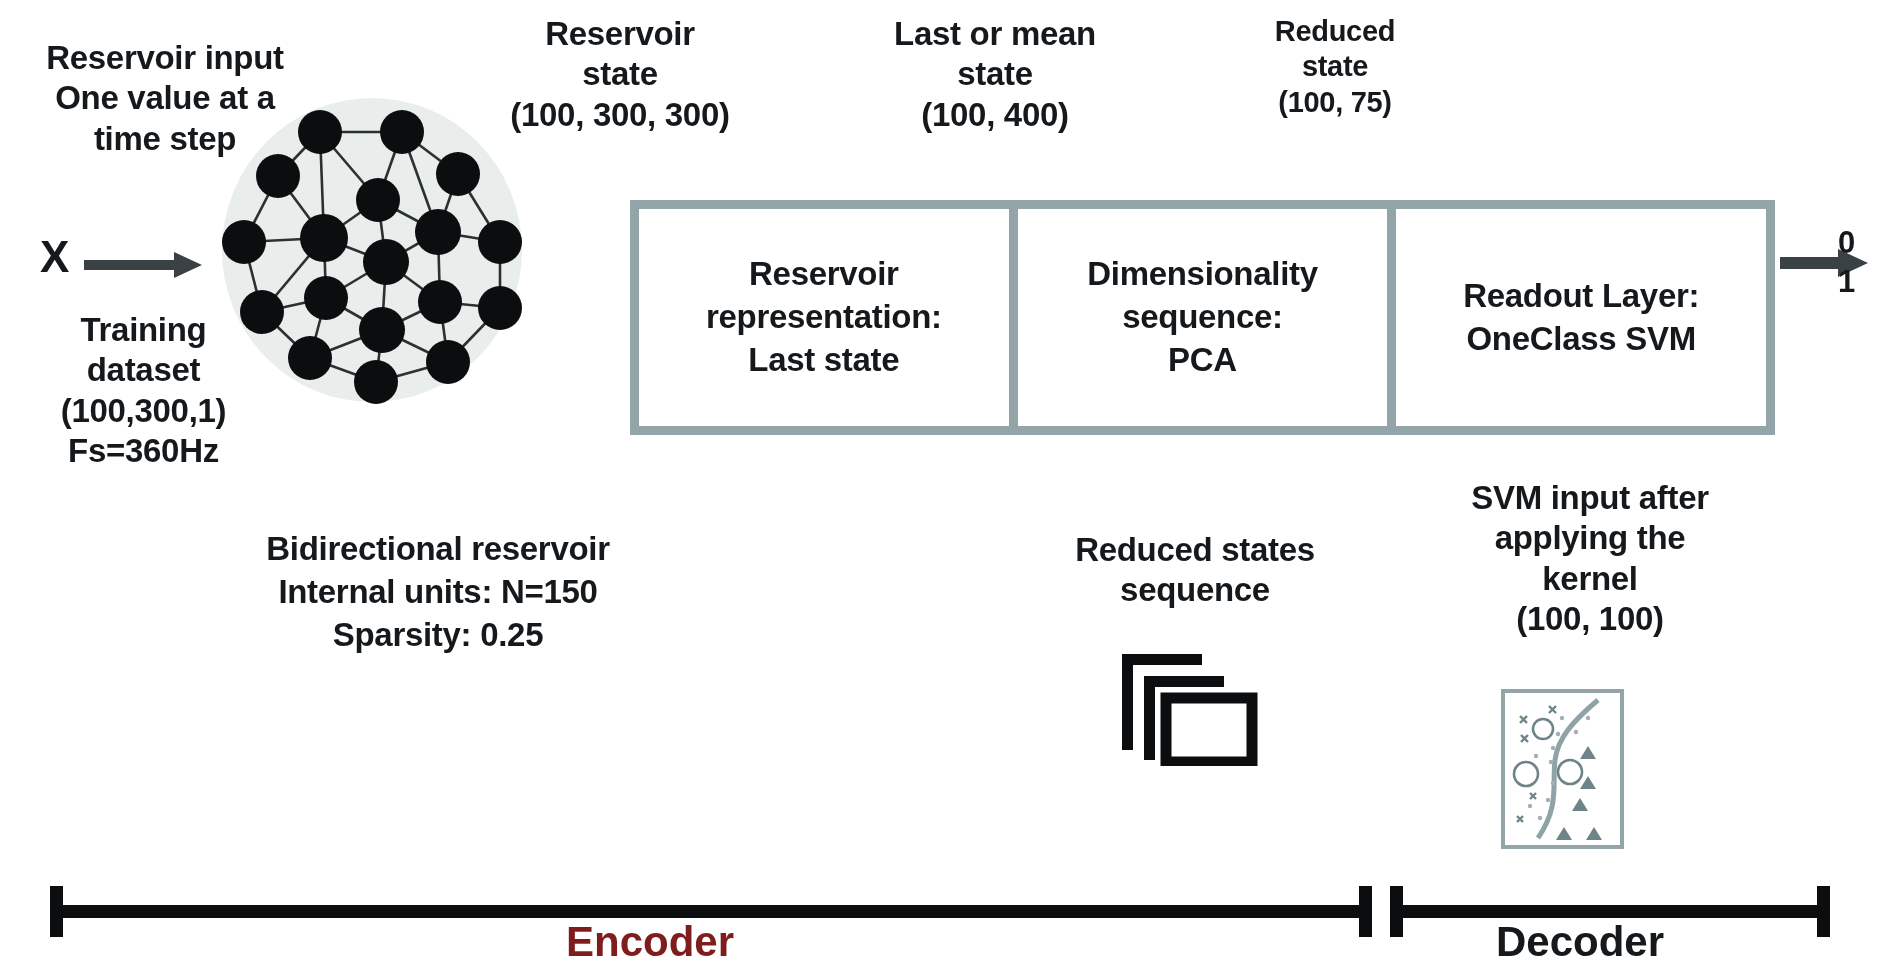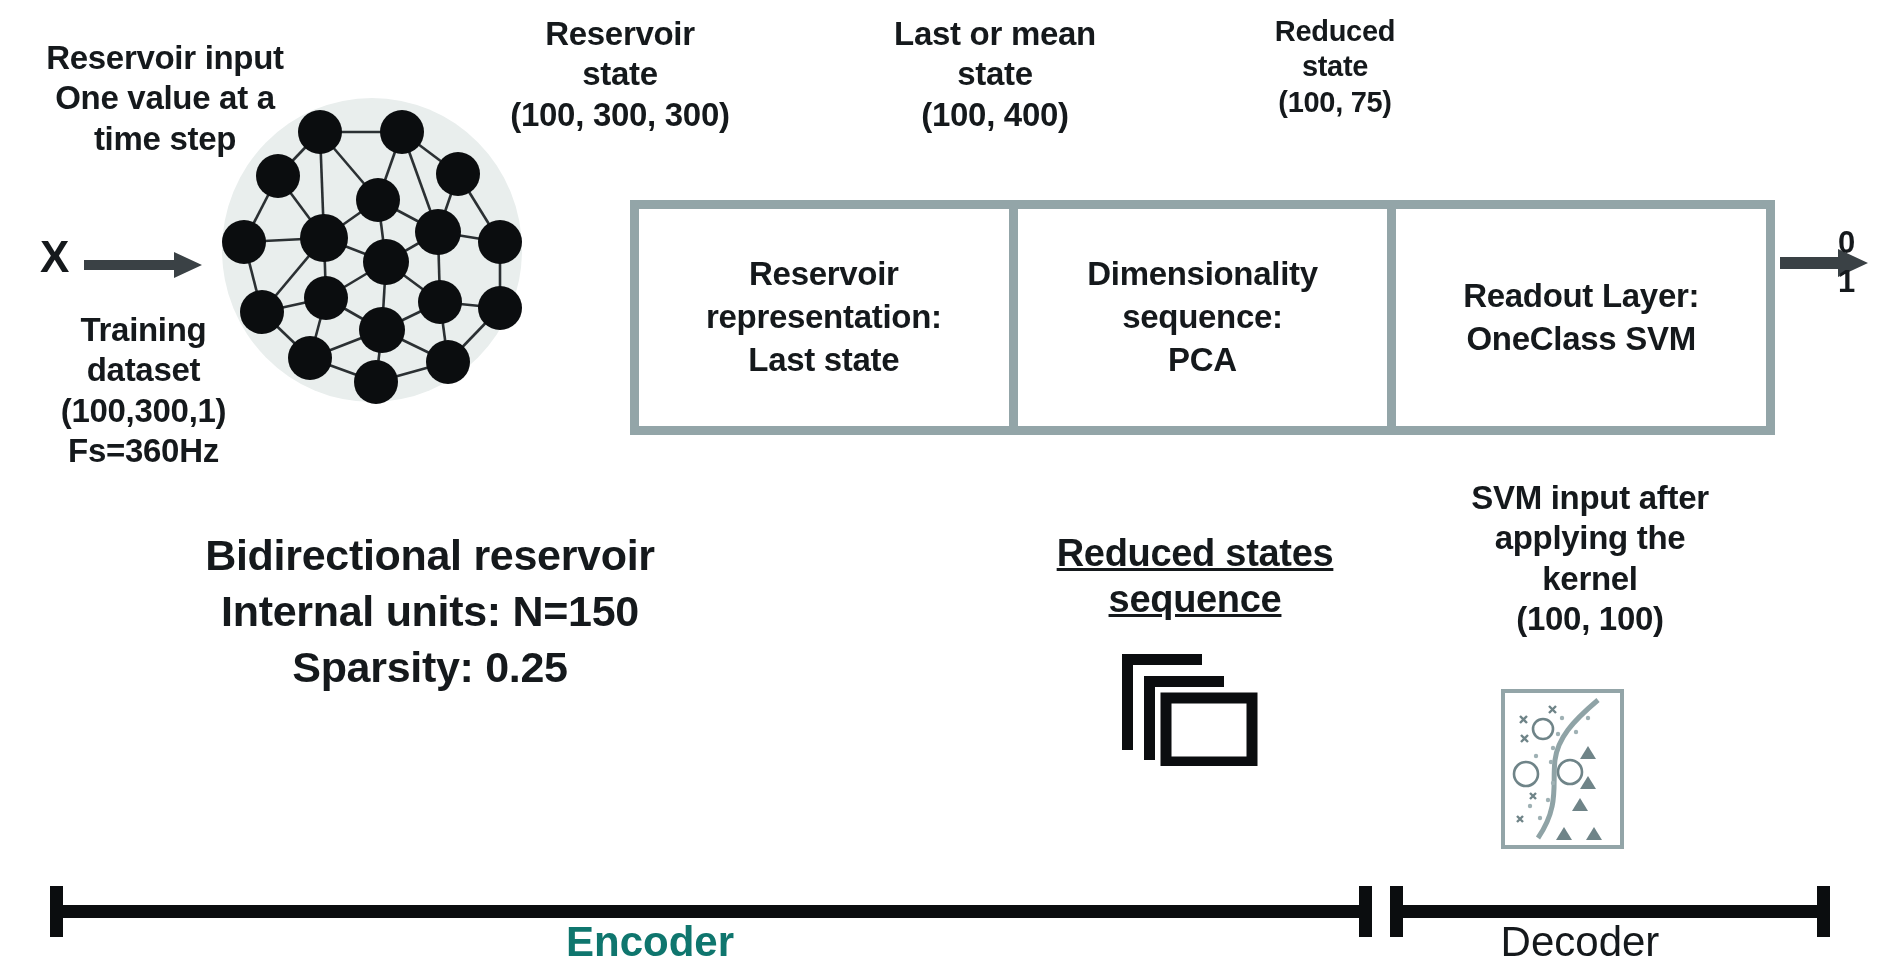--- a/index.html
+++ b/index.html
@@ -46,21 +46,21 @@
   
   #cap-training { left: 0px; top: 310px; width: 215px; font-size: 33px; margin-left: 36px; }
 
   
   #reservoir-graph {
     position: absolute; left: 200px; top: 90px;
     width: 350px; height: 320px;
   }
 
   
-  #cap-params { left: 120px; top: 528px; width: 620px; font-size: 43px; line-height: 1.3; }
+  #cap-params { left: 128px; top: 528px; width: 620px; font-size: 33px; line-height: 1.3; }
 
   
   #pipeline {
     position: absolute; left: 630px; top: 200px;
     width: 1160px; height: 235px;
     display: flex;
   }
   .pbox {
     flex: 1 1 0;
     border: 9px solid #93a5a8;
@@ -89,46 +89,46 @@
   }
   #out-labels {
     position: absolute; left: 1838px; top: 224px;
     width: 40px;
     font-size: 31px; font-weight: bold; color: #15191c;
     line-height: 1.25; text-align: left;
   }
   #out-labels div { display: block; }
 
   
-  #cap-seq { left: 1010px; top: 530px; width: 370px; font-size: 38px; text-decoration: underline; }
+  #cap-seq { left: 1010px; top: 530px; width: 370px; font-size: 33px; }
   #seq-icon {
     position: absolute; left: 1118px; top: 646px;
     width: 140px; height: 120px;
   }
 
   
   #cap-svm { left: 1395px; top: 478px; width: 390px; font-size: 33px; text-align: center; }
   #svm-thumb {
     position: absolute; left: 1500px; top: 688px;
     width: 125px; height: 162px;
   }
 
   
   #bars {
     position: absolute; left: 0; top: 880px;
     width: 1880px; height: 94px;
   }
   #enc-label {
     position: absolute; left: 400px; top: 918px;
     width: 500px; font-size: 42px; font-weight: bold;
-    color: #0f766e; text-align: center;
+    color: #7f1d1d; text-align: center;
   }
   #dec-label {
     position: absolute; left: 1370px; top: 918px;
-    width: 420px; font-size: 42px; font-weight: normal;
+    width: 420px; font-size: 42px; font-weight: bold;
     color: #15191c; text-align: center;
   }
 </style>
 </head>
 <body>
 
 <div id="canvas">
 
   <div class="lbl" id="cap-input">Reservoir input
 One value at a

